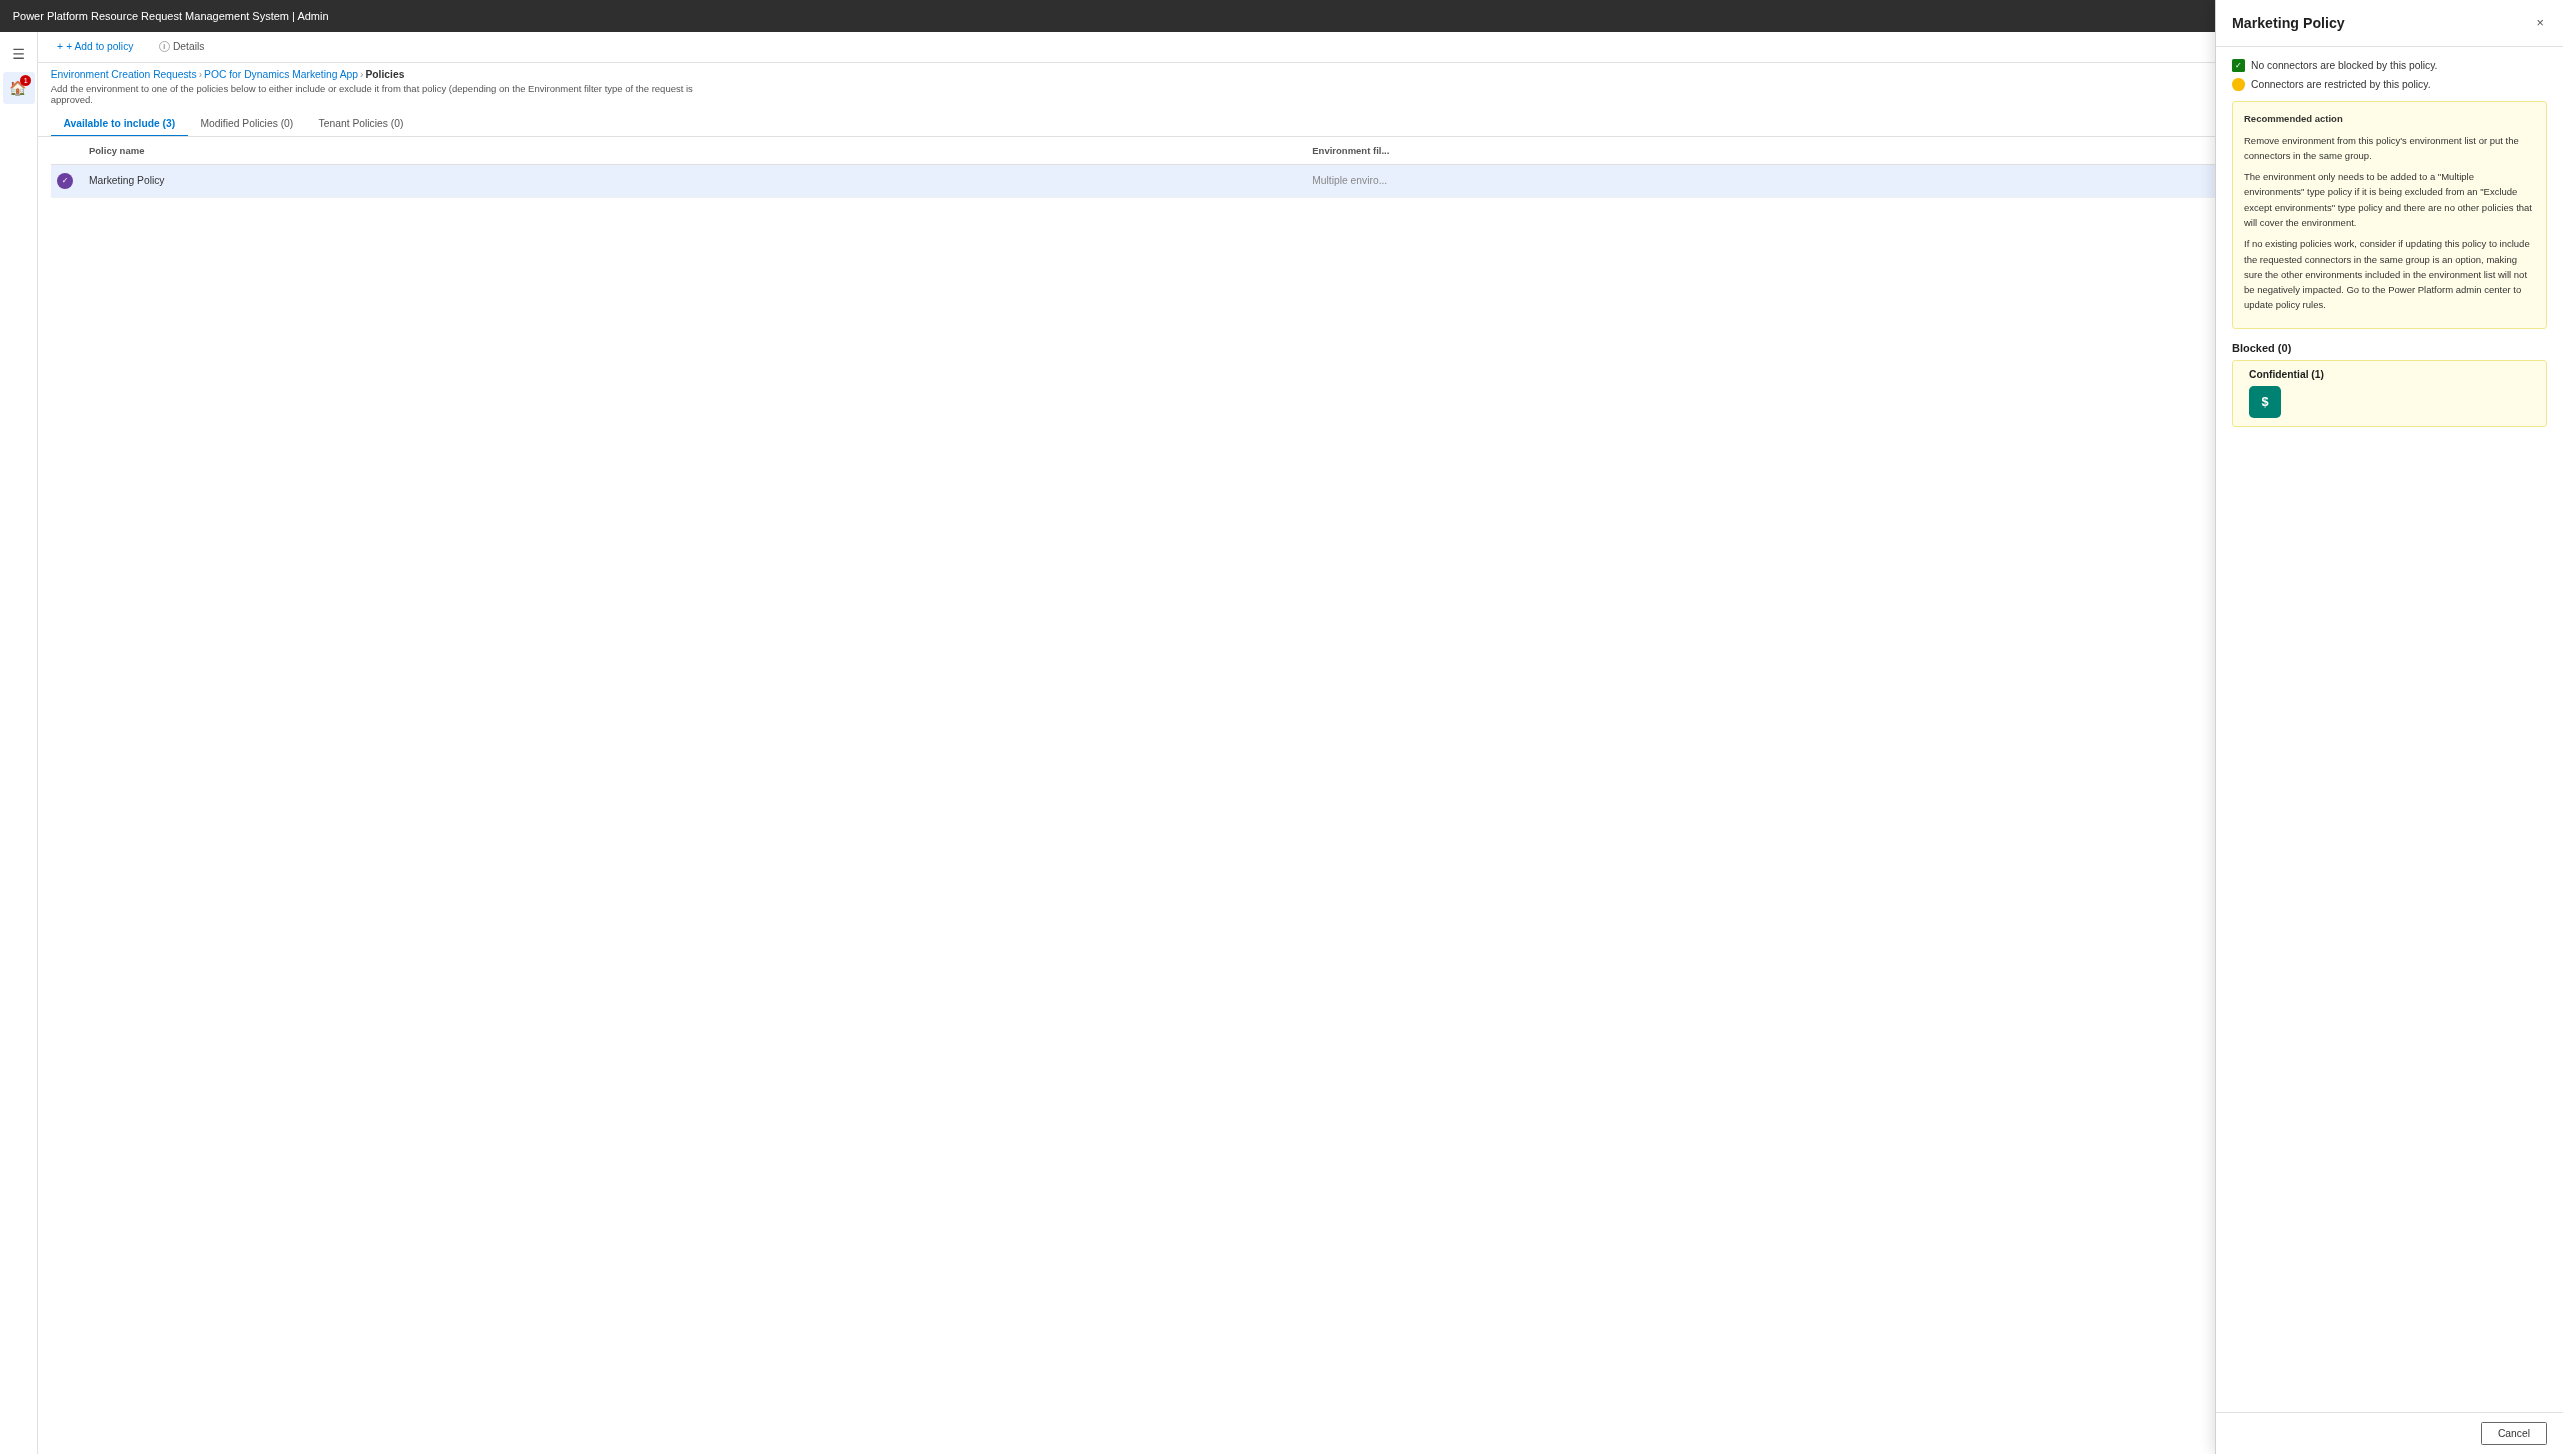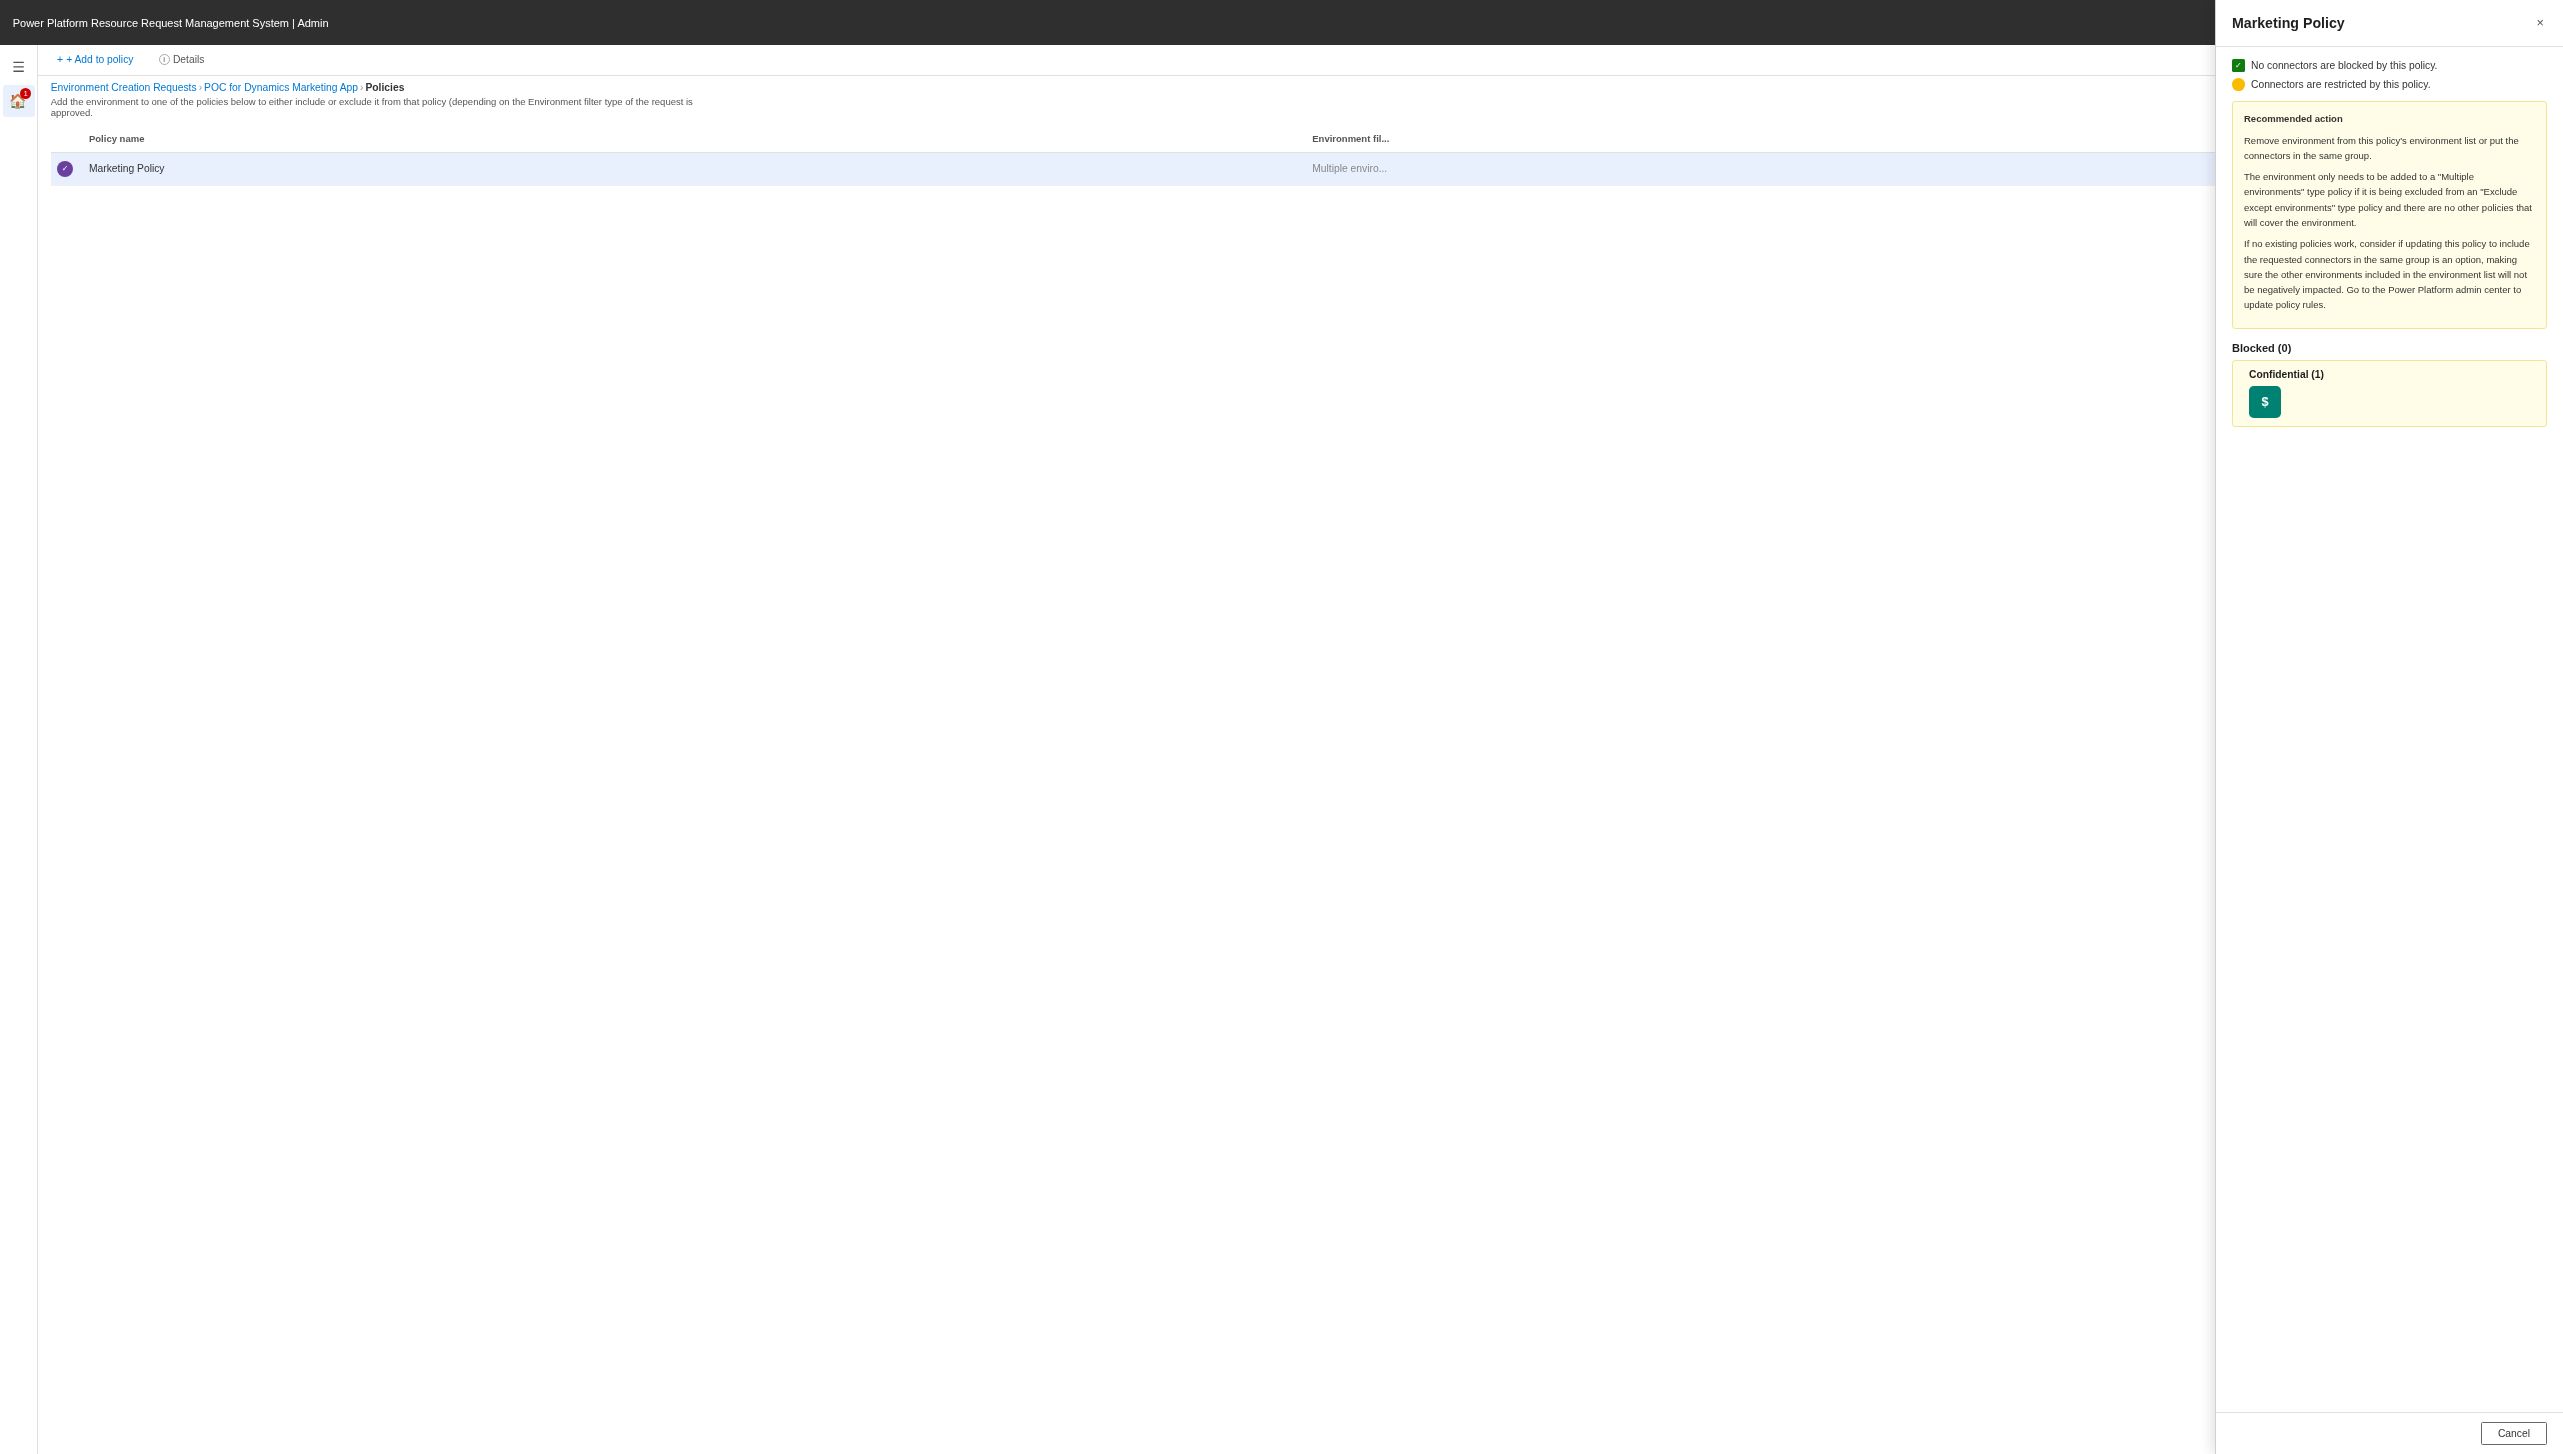--- a/index.html
+++ b/index.html
@@ -3,21 +3,21 @@
   <meta charset="utf-8">
   <style>
     * { box-sizing: border-box; margin: 0; padding: 0; }
     body { font-family: 'Segoe UI', Arial, sans-serif; font-size: 11px; background: #f5f5f5; display: flex; flex-direction: column; height: 100vh; overflow: hidden; }
 
     
     .topbar {
       background: #2f2f2f;
       color: #fff;
       padding: 0 12.7px;
-      height: 45px;
+      height: 32px;
       display: flex;
       align-items: center;
       font-size: 11px;
       flex-shrink: 0;
     }
 
     
     .main-layout {
       display: flex;
       flex: 1;
@@ -298,20 +298,31 @@
     <div class="breadcrumb">
       <span style="color:#0078d4; cursor:pointer;">Environment Creation Requests</span>
       <span class="breadcrumb-sep">›</span>
       <span style="color:#0078d4; cursor:pointer;">POC for Dynamics Marketing App</span>
       <span class="breadcrumb-sep">›</span>
       <span class="breadcrumb-current">Policies</span>
     </div>
 
     <div class="description">Add the environment to one of the policies below to either include or exclude it from that policy (depending on the Environment filter type of the request is approved.</div>
 
+    <div class="tabs">
+      <div class="tab active">
+        <span>Available to include (3)</span>
+      </div>
+      <div class="tab">
+        <span>Modified Policies (0)</span>
+      </div>
+      <div class="tab">
+        <span>Tenant Policies (0)</span>
+      </div>
+    </div>
 
     <div class="table-container">
       <table>
         <thead>
           <tr>
             <th class="row-icon-cell"></th>
             <th>
               <span>Policy name</span>
             </th>
             <th>

